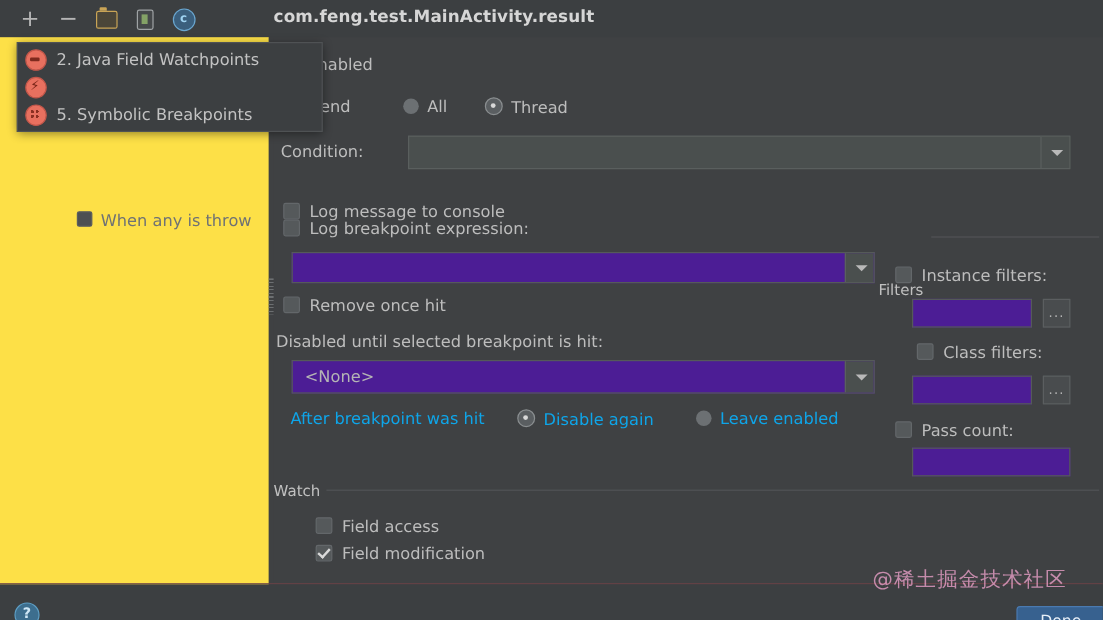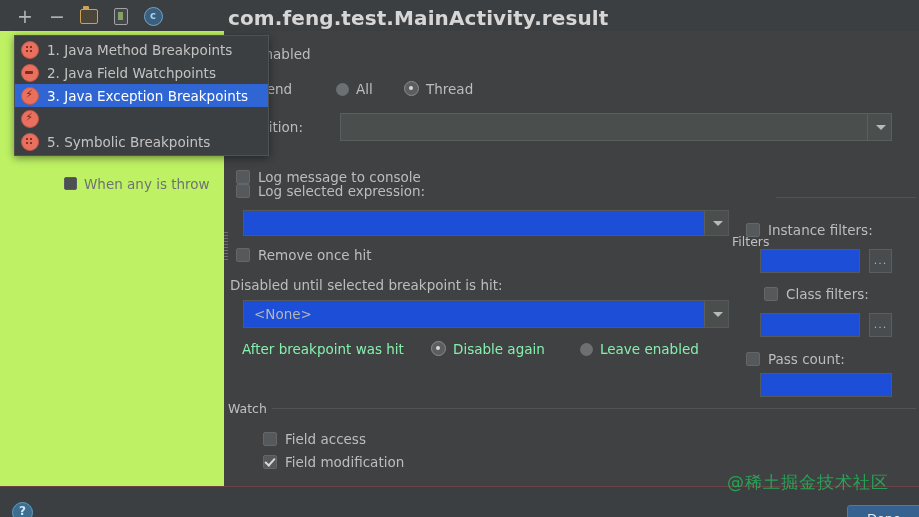--- a/index.html
+++ b/index.html
@@ -18,50 +18,50 @@
   .tb-btn{width:22px;height:22px;display:flex;align-items:center;justify-content:center;
           color:#b5b5b5;font-size:17px;line-height:1;cursor:default;}
   .tb-plus{font-size:19px;font-weight:400;}
   .tb-minus{font-size:19px;}
   .ic-folder{width:16px;height:13px;border:1.6px solid #c9a456;border-radius:2px;background:#4b4639;position:relative;}
   .ic-folder:after{content:"";position:absolute;left:2px;top:-3.4px;width:6px;height:3px;background:#c9a456;border-radius:1px 1px 0 0;}
   .ic-doc{width:12px;height:15px;border:1.6px solid #9fa3a5;border-radius:2px;background:#45484a;position:relative;}
   .ic-doc:after{content:"";position:absolute;left:3px;top:3px;width:5px;height:8px;background:#8fb36b;opacity:.85;}
   .ic-circle-c{width:17px;height:17px;border-radius:50%;background:#3b5f7d;border:1.5px solid #6aa6cf;
                color:#9fd3f2;font-size:10px;font-weight:bold;display:flex;align-items:center;justify-content:center;}
-  .tb-title{position:absolute;left:228px;top:6px;font-size:20px;font-weight:bold;color:#d6d6d6;letter-spacing:.1px;}
-
-  
-  .left-panel{position:absolute;left:0;top:31px;width:224px;height:470px;background:#bef264;}
+  .tb-title{position:absolute;left:228px;top:6px;font-size:14px;font-weight:bold;color:#d6d6d6;letter-spacing:.1px;}
+
+  
+  .left-panel{position:absolute;left:0;top:31px;width:224px;height:470px;background:#fde047;}
   .left-ghost{position:absolute;left:64px;top:145px;font-size:13.5px;color:#6f7274;white-space:nowrap;}
   .left-ghost .gbox{display:inline-block;width:11px;height:11px;background:#4d5052;border:1px solid #5a5d5f;
                     border-radius:2px;vertical-align:-1px;margin-right:7px;}
   .splitter{position:absolute;left:224px;top:31px;width:4px;height:470px;background:#3f4143;}
   .splitter-grip{position:absolute;left:224px;top:232px;width:4px;height:30px;
      background:repeating-linear-gradient(to bottom,#6c6f71 0 1px,transparent 1px 3px);}
 
   
   .pane{position:absolute;left:228px;top:31px;width:691px;height:470px;}
 
   .row{position:absolute;white-space:nowrap;}
   .lbl{color:#bdbdbd;font-size:13.5px;}
-  .dim{color:#86efac;}
+  .dim{color:#0ea5e9;}
 
   .cb{display:inline-block;width:12px;height:12px;background:#55595b;border:1px solid #63676a;border-radius:2px;
       vertical-align:-2px;margin-right:8px;position:relative;}
   .cb.checked:after{content:"";position:absolute;left:3px;top:0px;width:4px;height:8px;
       border:solid #d9d9d9;border-width:0 2px 2px 0;transform:rotate(42deg);}
 
   .rb{display:inline-block;width:13px;height:13px;border-radius:50%;background:#6c7073;
       vertical-align:-2px;margin-right:7px;position:relative;}
   .rb.sel{background:#5a5e61;border:1px solid #8a8e90;}
   .rb.sel:after{content:"";position:absolute;left:3.5px;top:3.5px;width:4px;height:4px;border-radius:50%;background:#d8d8d8;}
 
   .field{background:#4a4f4e;border:1px solid #5a5f5e;box-sizing:border-box;}
-  .field.plain{background:#1d4ed8;border:1px solid #555a59;padding-left:28px;}
+  .field.plain{background:#4c1d95;border:1px solid #555a59;padding-left:28px;}
   .combo-arrow{position:absolute;top:0;right:0;width:24px;height:100%;background:#4a4f4e;
       border-left:1px solid #5a5f5e;box-sizing:border-box;}
   .combo-arrow:after{content:"";position:absolute;left:8px;top:50%;margin-top:-2px;
       border-left:5px solid transparent;border-right:5px solid transparent;border-top:5px solid #b9b9b9;}
   .combo-text{position:absolute;left:10px;top:50%;transform:translateY(-50%);color:#b5b5b5;font-size:13.5px;}
   .ghost-text{position:absolute;left:9px;top:50%;transform:translateY(-50%);color:#505554;font-size:13px;
       letter-spacing:.4px;}
 
   .group-title{position:absolute;color:#c0c0c0;font-size:12.5px;}
   .group-line{position:absolute;height:1px;background:#515456;}
@@ -89,21 +89,21 @@
   
   .bottom-sep{position:absolute;left:0;top:486px;width:919px;height:1px;background:#6b4346;}
   .bottom-bar{position:absolute;left:0;top:487px;width:919px;height:30px;background:#3c3f41;}
   .help-icon{position:absolute;left:12px;top:502px;width:19px;height:19px;border-radius:50%;
       background:#3d6e8e;border:1px solid #5d9ec4;}
   .help-icon:after{content:"?";position:absolute;left:0;right:0;top:1px;text-align:center;
       color:#cfe7f6;font-size:12px;font-weight:bold;}
   .done-btn{position:absolute;left:847px;top:505px;width:72px;height:24px;background:#37618f;
       border:1px solid #4a7ab0;border-radius:3px;color:#e6eef7;font-size:13px;
       display:flex;align-items:center;justify-content:center;}
-  .watermark{position:absolute;left:727px;top:471px;color:#22c55e;font-size:17px;opacity:.72;
+  .watermark{position:absolute;left:727px;top:471px;color:#f9a8d4;font-size:17px;opacity:.72;
       font-family:"DejaVu Sans","Liberation Sans",sans-serif;letter-spacing:1px;}
 </style>
 </head>
 <body>
 
 <div id="root">
 
   <div class="toolbar">
     <div class="tb-icons">
       <div class="tb-btn tb-plus">+</div>
@@ -151,21 +151,21 @@
     <div class="field" style="position:absolute;left:112px;top:82px;width:552px;height:28px;">
       <span class="combo-text"></span>
       <span class="combo-arrow"></span>
     </div>
 
     <div class="row" style="left:8px;top:138px;text-align:center;">
       <span class="cb"></span><span class="lbl">Log message to console</span>
     </div>
 
     <div class="row" style="left:8px;top:152px;">
-      <span class="cb"></span><span class="lbl">Log selected expression:</span>
+      <span class="cb"></span><span class="lbl">Log breakpoint expression:</span>
     </div>
     <div class="field plain" style="position:absolute;left:15px;top:179px;width:486px;height:26px;">
       <span class="ghost-text"></span>
       <span class="combo-arrow"></span>
     </div>
 
     <div class="row" style="left:8px;top:216px;">
       <span class="cb"></span><span class="lbl">Remove once hit</span>
     </div>
 
@@ -219,30 +219,22 @@
     <div class="row" style="left:35px;top:400px;">
       <span class="cb"></span><span class="lbl">Field access</span>
     </div>
     <div class="row" style="left:35px;top:423px;">
       <span class="cb checked"></span><span class="lbl">Field modification</span>
     </div>
   </div>
 
   <div class="menu">
     <div class="mi">
-      <span class="mi-ic dots"></span>
-      <span>1. Java Method Breakpoints</span>
-    </div>
-    <div class="mi">
       <span class="mi-ic minus"></span>
       <span>2. Java Field Watchpoints</span>
-    </div>
-    <div class="mi active">
-      <span class="mi-ic bolt"></span>
-      <span>3. Java Exception Breakpoints</span>
     </div>
     <div class="mi">
       <span class="mi-ic bolt"></span>
     </div>
     <div class="mi">
       <span class="mi-ic dots"></span>
       <span>5. Symbolic Breakpoints</span>
     </div>
   </div>
 

